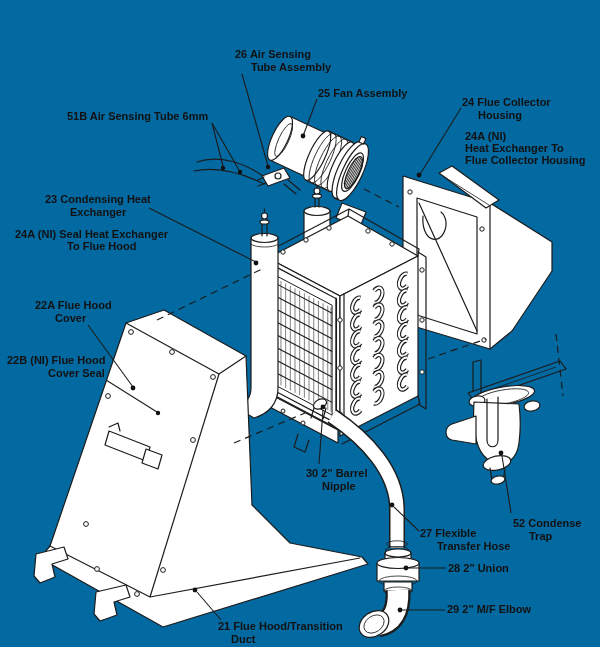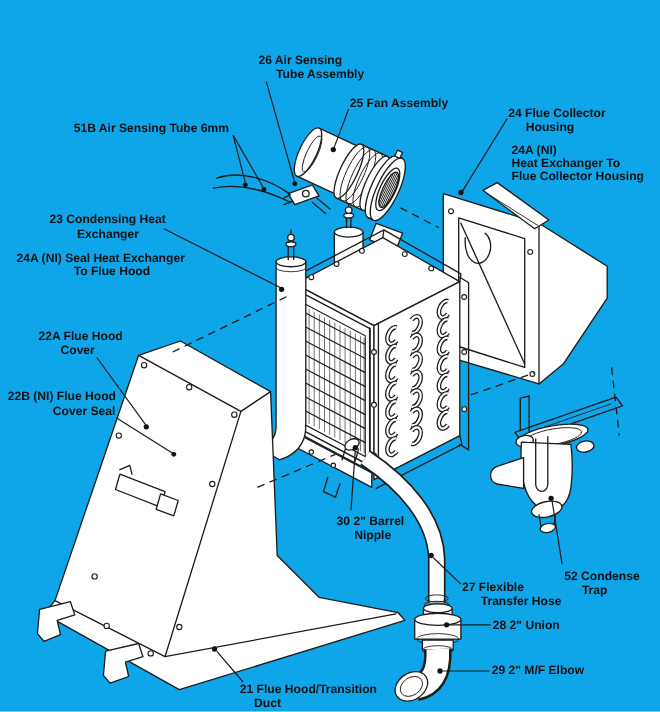--- a/index.html
+++ b/index.html
@@ -1,16 +1,16 @@
 <!DOCTYPE html>
 <html><head>
 <meta charset="utf-8">
 <style>
   html,body{margin:0;padding:0;background:#ffffff;}
-  .stage{width:600px;height:647px;position:relative;background:#0ea5e9;overflow:hidden;}
+  .stage{width:600px;height:647px;position:relative;background:#0369a1;overflow:hidden;}
   svg{display:block;}
   svg text{
     font-family:"Liberation Sans","DejaVu Sans",sans-serif;
     font-weight:bold;
     font-size:11px;
     fill:#111;
   }
   .ln{stroke:#1c1c1c;stroke-width:1.2;fill:none;stroke-linecap:round;stroke-linejoin:round;}
   .fw{stroke:#1c1c1c;stroke-width:1.2;fill:#ffffff;stroke-linejoin:round;}
   .thin{stroke:#1c1c1c;stroke-width:0.8;fill:none;}

